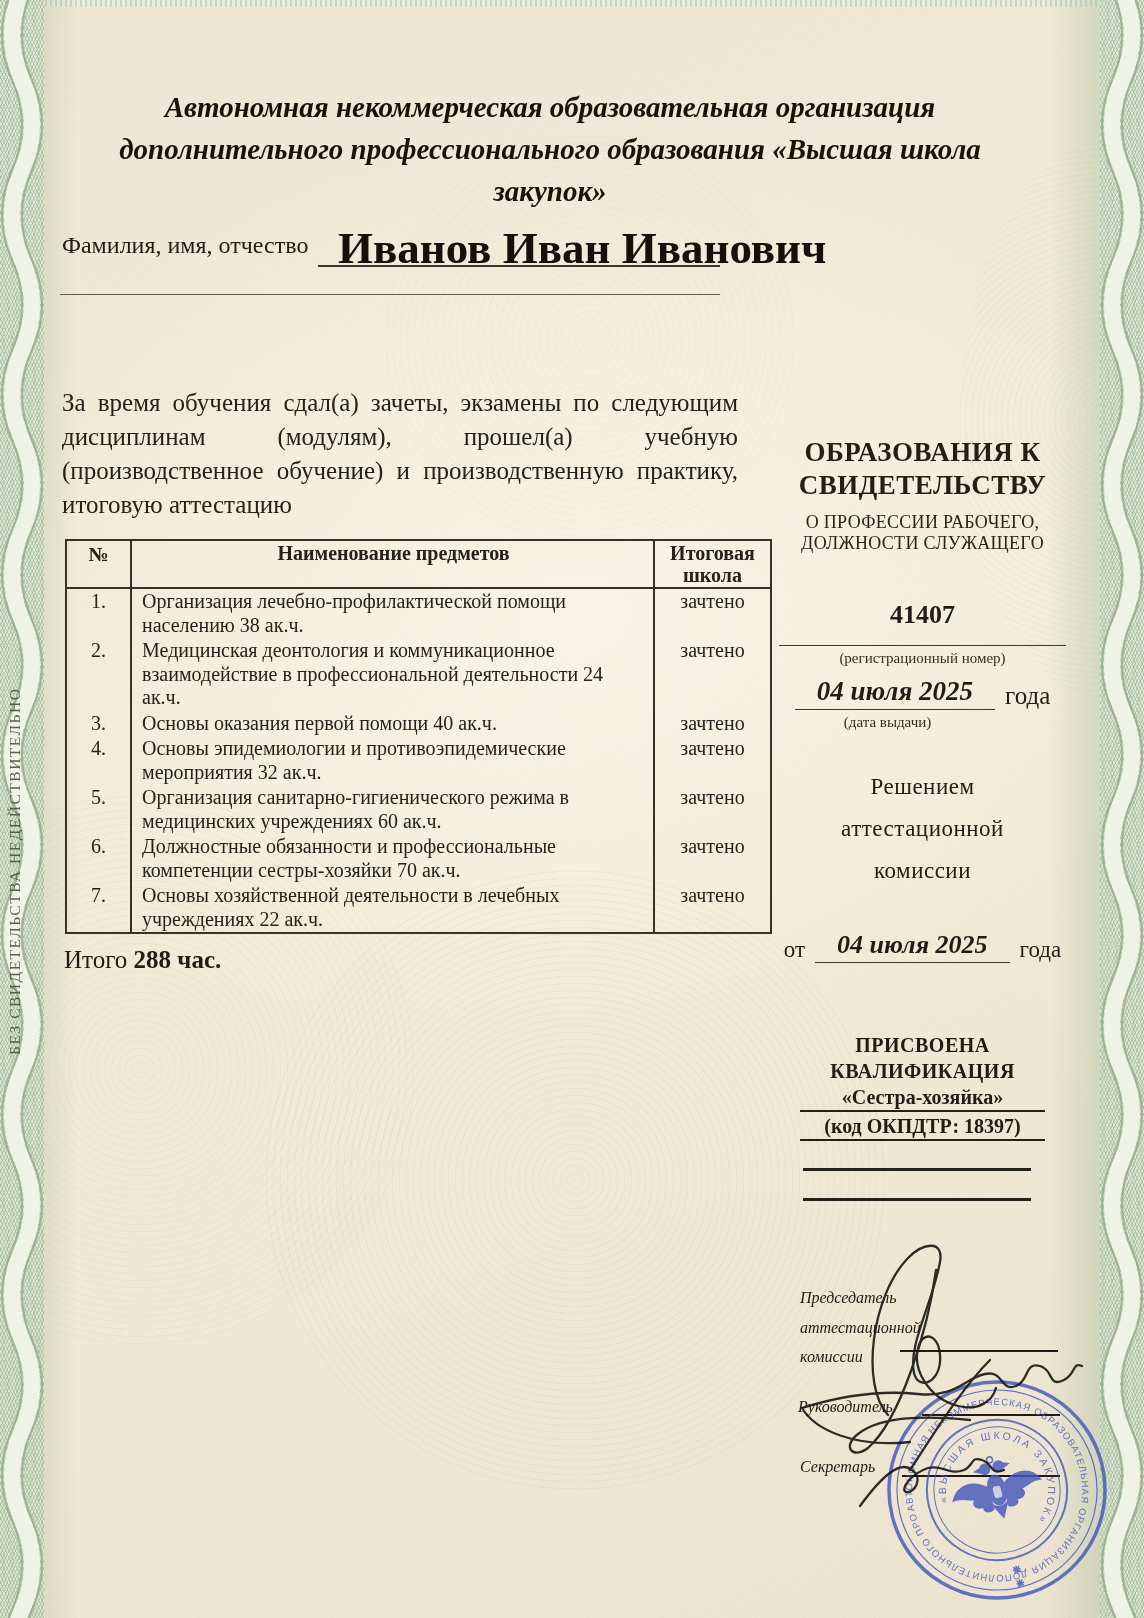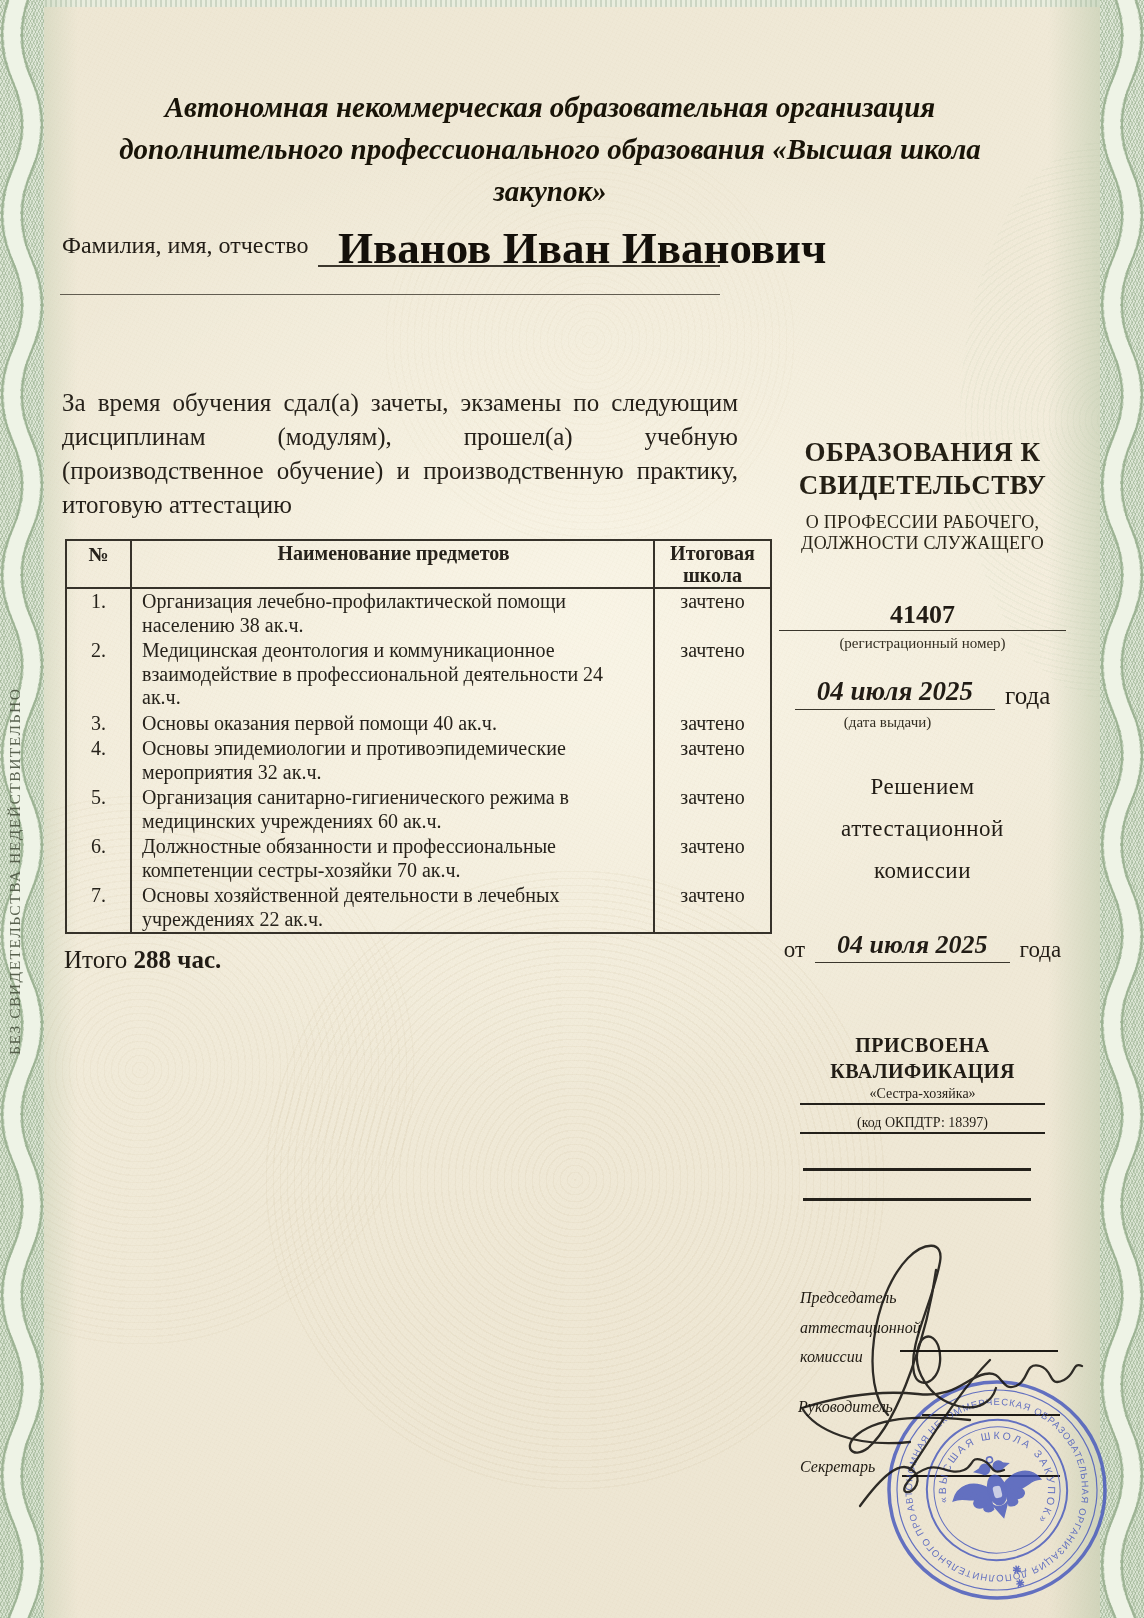--- a/index.html
+++ b/index.html
@@ -73,31 +73,31 @@
   .cert-table th.col-subj{text-align:center;}
   .cert-table tr.final td{border-top:2.5px solid #36322a; font-weight:bold; padding-top:2px; padding-bottom:2px;}
   
   .total-line{position:absolute; left:64px; top:946px; font-size:25px;}
   .total-line b{font-weight:bold;}
   
   .rp{position:absolute; left:775px; width:295px; text-align:center;}
   .rp-title{top:436px; font-size:27px; line-height:33px; font-weight:bold; letter-spacing:.5px; color:#241f15;}
   .rp-subtitle{top:512px; font-size:18px; line-height:21px; letter-spacing:.3px; color:#2a2519;}
   .rp-reg{top:600px;}
-  .rp-reg .val{display:block; margin:0 4px; font-size:26px; font-weight:bold; padding-bottom:0; border-bottom:1.5px solid #3a362c;}
+  .rp-reg .val{display:block; margin:0 4px; font-size:26px; font-weight:bold; padding-bottom:15px; border-bottom:1.5px solid #3a362c;}
   .caption{font-size:15px; color:#332e22; margin-top:4px;}
   .rp-date{top:676px; font-size:25px;}
   .date-row{display:flex; align-items:flex-end; justify-content:center; gap:10px;}
   .date-val{font-size:27px; font-weight:bold; font-style:italic; border-bottom:1.5px solid #3a362c; padding:0 22px 2px 22px;}
   .rp-date .caption{margin-right:70px;}
   .rp-decision{top:766px; font-size:23px; line-height:42px; letter-spacing:.5px;}
   .rp-decision-date{top:930px; font-size:23px;}
   .rp-qual-head{top:1032px; font-size:20px; font-weight:bold; line-height:26px; letter-spacing:.5px;}
   .rp-qual-val{top:1086px;}
-  .qline{display:block; margin:0 25px; font-size:14px; font-weight:normal; padding-bottom:1px; border-bottom:2px solid #23201a;}
+  .qline{display:block; margin:0 25px; font-size:20px; font-weight:bold; padding-bottom:1px; border-bottom:2px solid #23201a;}
   .rp-qual-code{top:1115px;}
   .blank-line{position:absolute; left:803px; width:228px; border-bottom:3px solid #24211b; height:0;}
   
   .sig-label{position:absolute; font-size:16px; font-style:italic; color:#1f1a12; line-height:29.5px;}
   .sig-label.chairman{left:800px; top:1283px;}
   .sig-label.head{left:798px; top:1392px;}
   .sig-label.secretary{left:800px; top:1452px;}
   .sig-line{position:absolute; border-bottom:2px solid #1d1a15; height:0;}
   .sig-line.chairman{left:900px; top:1350px; width:158px;}
   .sig-line.head{left:922px; top:1414px; width:138px;}

